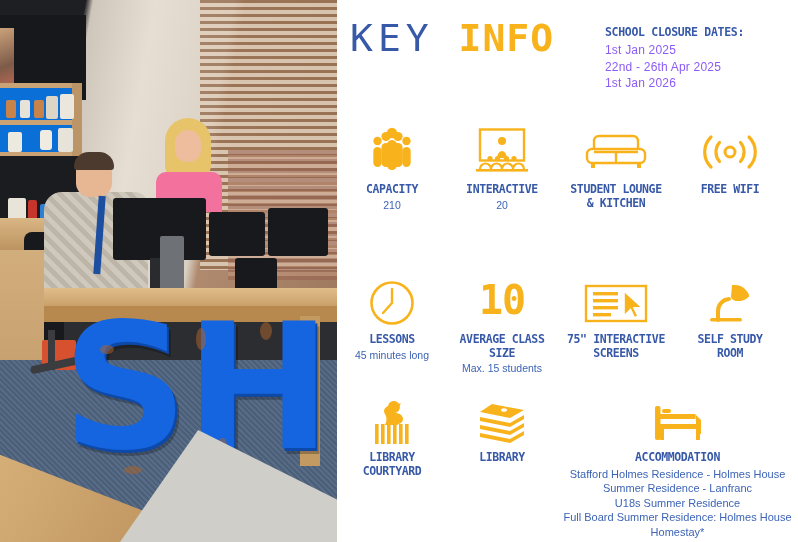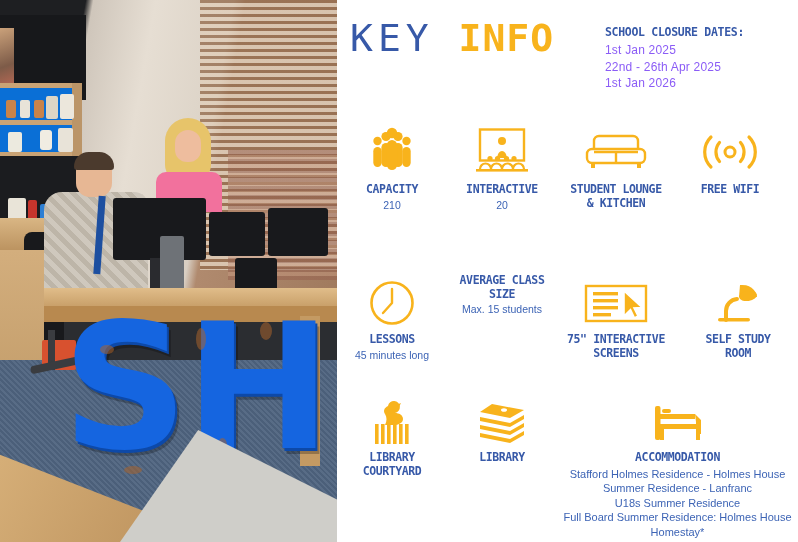--- a/index.html
+++ b/index.html
@@ -424,20 +424,23 @@
           <svg width="46" height="46" viewBox="0 0 46 46">
             <circle cx="23" cy="23" r="20.5" fill="none" stroke="#f8b31c" stroke-width="2.6"></circle>
             <path d="M23 9 V23 L14 33" fill="none" stroke="#f8b31c" stroke-width="2.4" stroke-linecap="round" stroke-linejoin="round"></path>
           </svg>
         </div>
         <div class="lbl">LESSONS</div>
         <div class="sub">45 minutes long</div>
       </div>
 
       <div class="cell" style="left:110px;top:274px;width:110px;">
+        <div class="icon-box" style="align-items:center;">
+          <div class="big-num">10</div>
+        </div>
         <div class="lbl">AVERAGE CLASS
 SIZE</div>
         <div class="sub">Max. 15 students</div>
       </div>
 
       <div class="cell" style="left:220px;top:274px;width:118px;">
         <div class="icon-box">
           <svg width="64" height="44" viewBox="0 0 64 44">
             <rect x="2" y="4" width="60" height="35" fill="none" stroke="#f8b31c" stroke-width="2.4"></rect>
             <g fill="#f8b31c">
@@ -446,21 +449,21 @@
               <rect x="9" y="24" width="25" height="3.4"></rect>
               <rect x="9" y="31" width="18" height="3.4"></rect>
             </g>
             <path d="M40 9 L40 34 L46.5 27.5 L50.5 36 L54 34 L50 26 L58 25.5 Z" fill="#f8b31c" stroke="#ffffff" stroke-width="1.6"></path>
           </svg>
         </div>
         <div class="lbl">75" INTERACTIVE
 SCREENS</div>
       </div>
 
-      <div class="cell" style="left:346px;top:274px;width:110px;">
+      <div class="cell" style="left:338px;top:274px;width:110px;">
         <div class="icon-box">
           <svg width="52" height="46" viewBox="0 0 52 46">
             <path d="M28 5 a15 13 0 0 1 17 12 L27 17 Z" fill="#f8b31c"></path>
             <ellipse cx="36" cy="16" rx="9" ry="5" fill="#f8b31c" transform="rotate(-8 36 16)"></ellipse>
             <path d="M25 19 a12 12 0 0 0 -11 12 v9" fill="none" stroke="#f8b31c" stroke-width="4" stroke-linecap="round"></path>
             <rect x="6" y="38" width="32" height="3.6" rx="1.8" fill="#f8b31c"></rect>
           </svg>
         </div>
         <div class="lbl">SELF STUDY
 ROOM</div>

